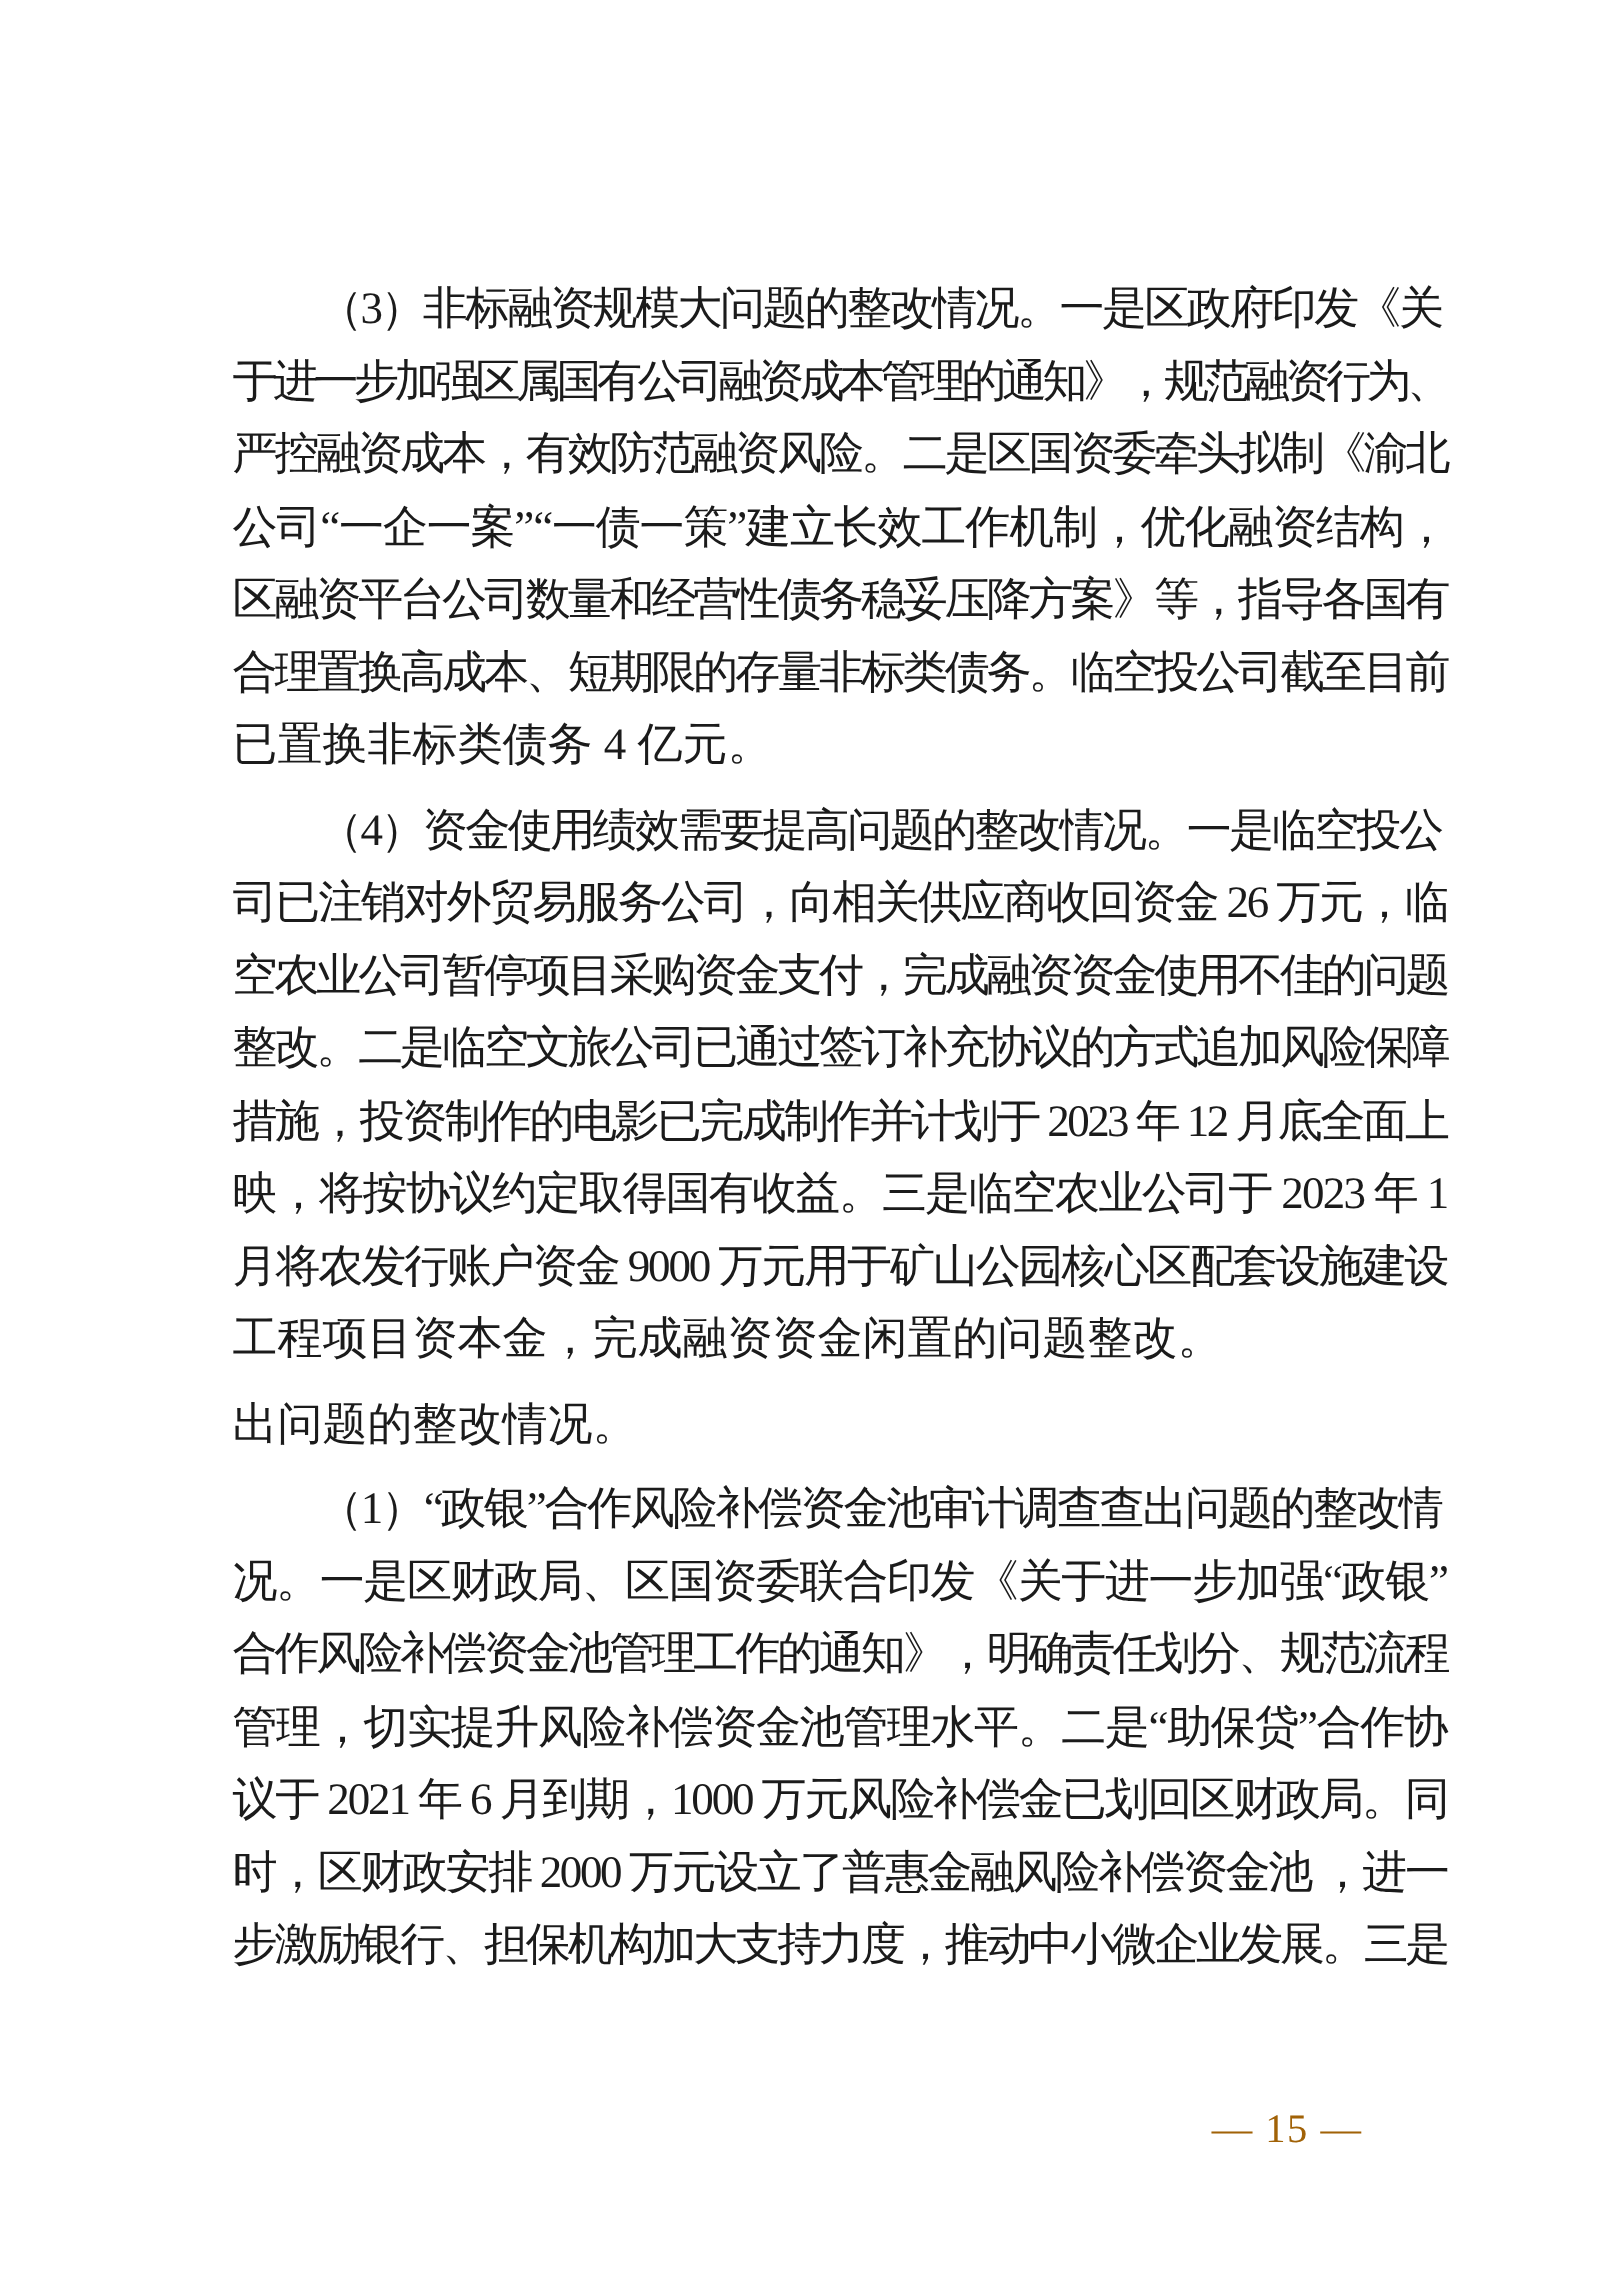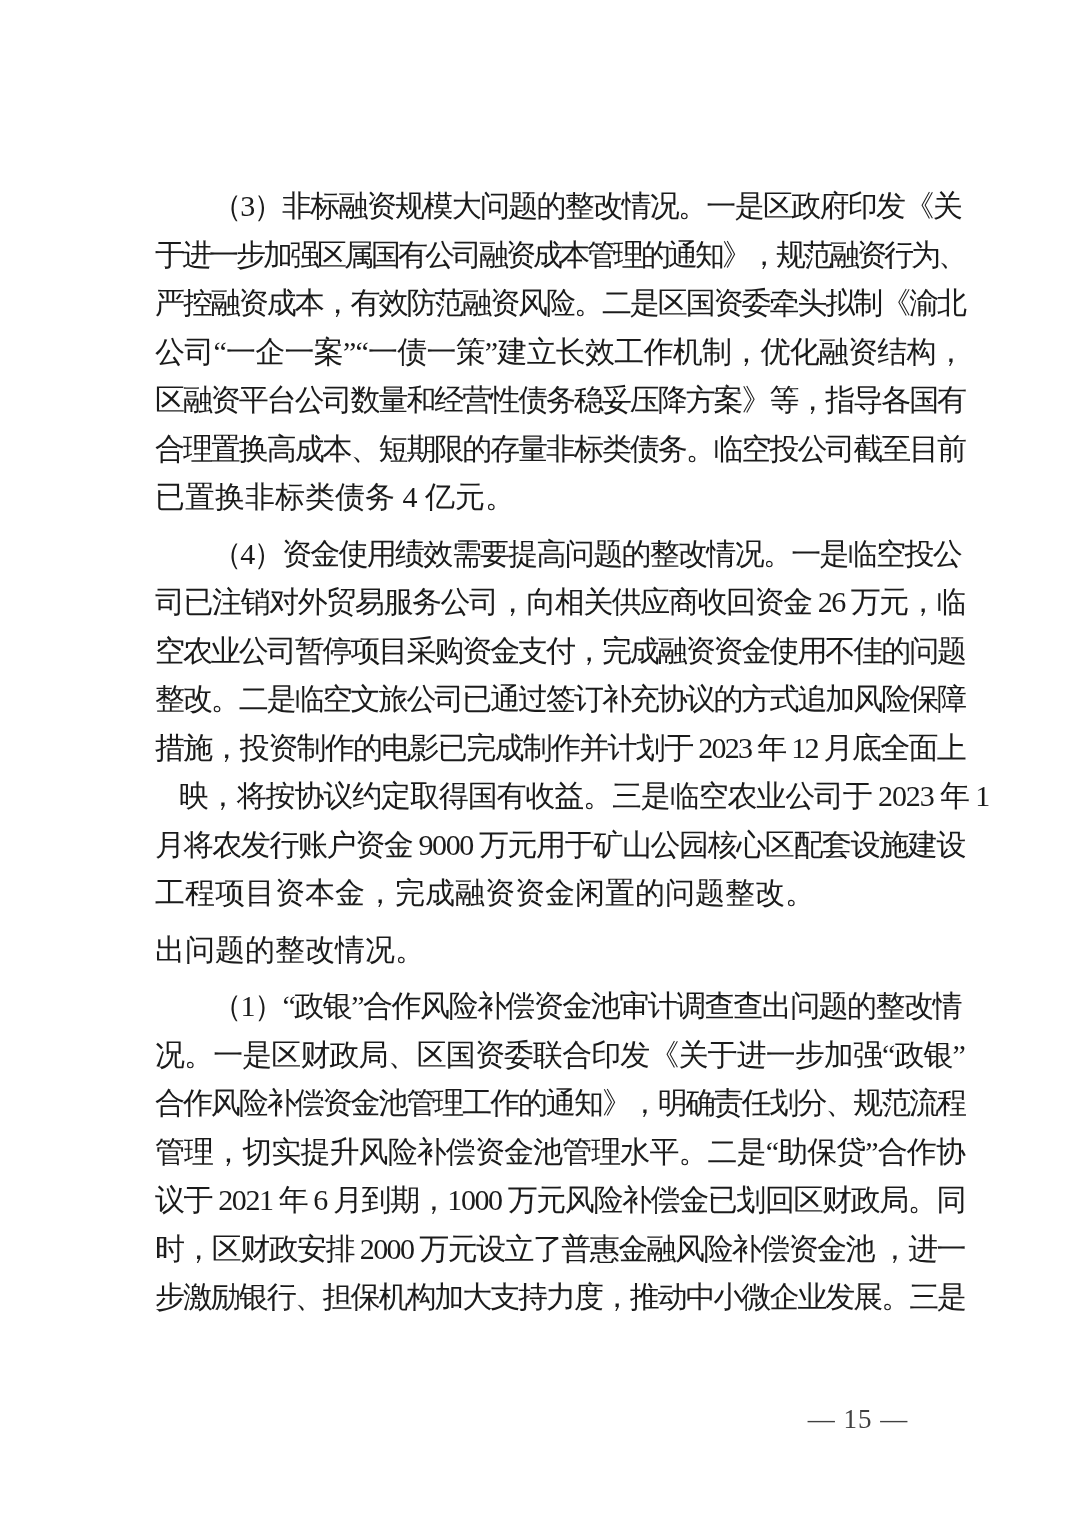--- a/index.html
+++ b/index.html
@@ -30,21 +30,21 @@
   }
   .line.indent { padding-left: 61px; }
   .pageno {
     position: absolute;
     top: 1392px;
     left: 770px;
     width: 160px;
     text-align: center;
     font-size: 27px;
     letter-spacing: 1px;
-    color: #404040;
+    color: #a16207;
   }
 </style>
 </head>
 <body>
 
 <div class="page">
   <div class="textblock">
       <div class="para">
         <div class="line indent just"><span style="letter-spacing: -1.7037px;">（3）非标融资规模大问题的整改情况。一是区政府印发《关</span></div>
         <div class="line just"><span style="letter-spacing: -3px;">于进一步加强区属国有公司融资成本管理的通知》，规范融资行为、</span></div>
@@ -53,21 +53,21 @@
         <div class="line just"><span style="letter-spacing: -2.06897px;">区融资平台公司数量和经营性债务稳妥压降方案》等，指导各国有</span></div>
         <div class="line just"><span style="letter-spacing: -2.06897px;">合理置换高成本、短期限的存量非标类债务。临空投公司截至目前</span></div>
         <div class="line"><span>已置换非标类债务 4 亿元。</span></div>
       </div>
       <div class="para">
         <div class="line indent just"><span style="letter-spacing: -1.7037px;">（4）资金使用绩效需要提高问题的整改情况。一是临空投公</span></div>
         <div class="line just"><span style="letter-spacing: -1.45161px;">司已注销对外贸易服务公司，向相关供应商收回资金 26 万元，临</span></div>
         <div class="line just"><span style="letter-spacing: -2.06897px; margin-top: 23px;">空农业公司暂停项目采购资金支付，完成融资资金使用不佳的问题</span></div>
         <div class="line just"><span style="letter-spacing: -2.06897px;">整改。二是临空文旅公司已通过签订补充协议的方式追加风险保障</span></div>
         <div class="line just"><span style="letter-spacing: -1.71429px;">措施，投资制作的电影已完成制作并计划于 2023 年 12 月底全面上</span></div>
-        <div class="line just"><span style="letter-spacing: -1.13636px; margin-left: 24px;">映，将按协议约定取得国有收益。三是临空农业公司于 2023 年 1</span></div>
+        <div class="line just"><span style="letter-spacing: -1.13636px;">映，将按协议约定取得国有收益。三是临空农业公司于 2023 年 1</span></div>
         <div class="line just"><span style="letter-spacing: -1.40625px;">月将农发行账户资金 9000 万元用于矿山公园核心区配套设施建设</span></div>
         <div class="line"><span>工程项目资本金，完成融资资金闲置的问题整改。</span></div>
       </div>
       <div class="para">
         <div class="line"><span>出问题的整改情况。</span></div>
       </div>
       <div class="para">
         <div class="line indent just"><span style="letter-spacing: -1.52288px;">（1）“政银”合作风险补偿资金池审计调查查出问题的整改情</span></div>
         <div class="line just"><span style="letter-spacing: -0.918642px;">况。一是区财政局、区国资委联合印发《关于进一步加强“政银”</span></div>
         <div class="line just"><span style="letter-spacing: -2.06897px; margin-top: 28px;">合作风险补偿资金池管理工作的通知》，明确责任划分、规范流程</span></div>

